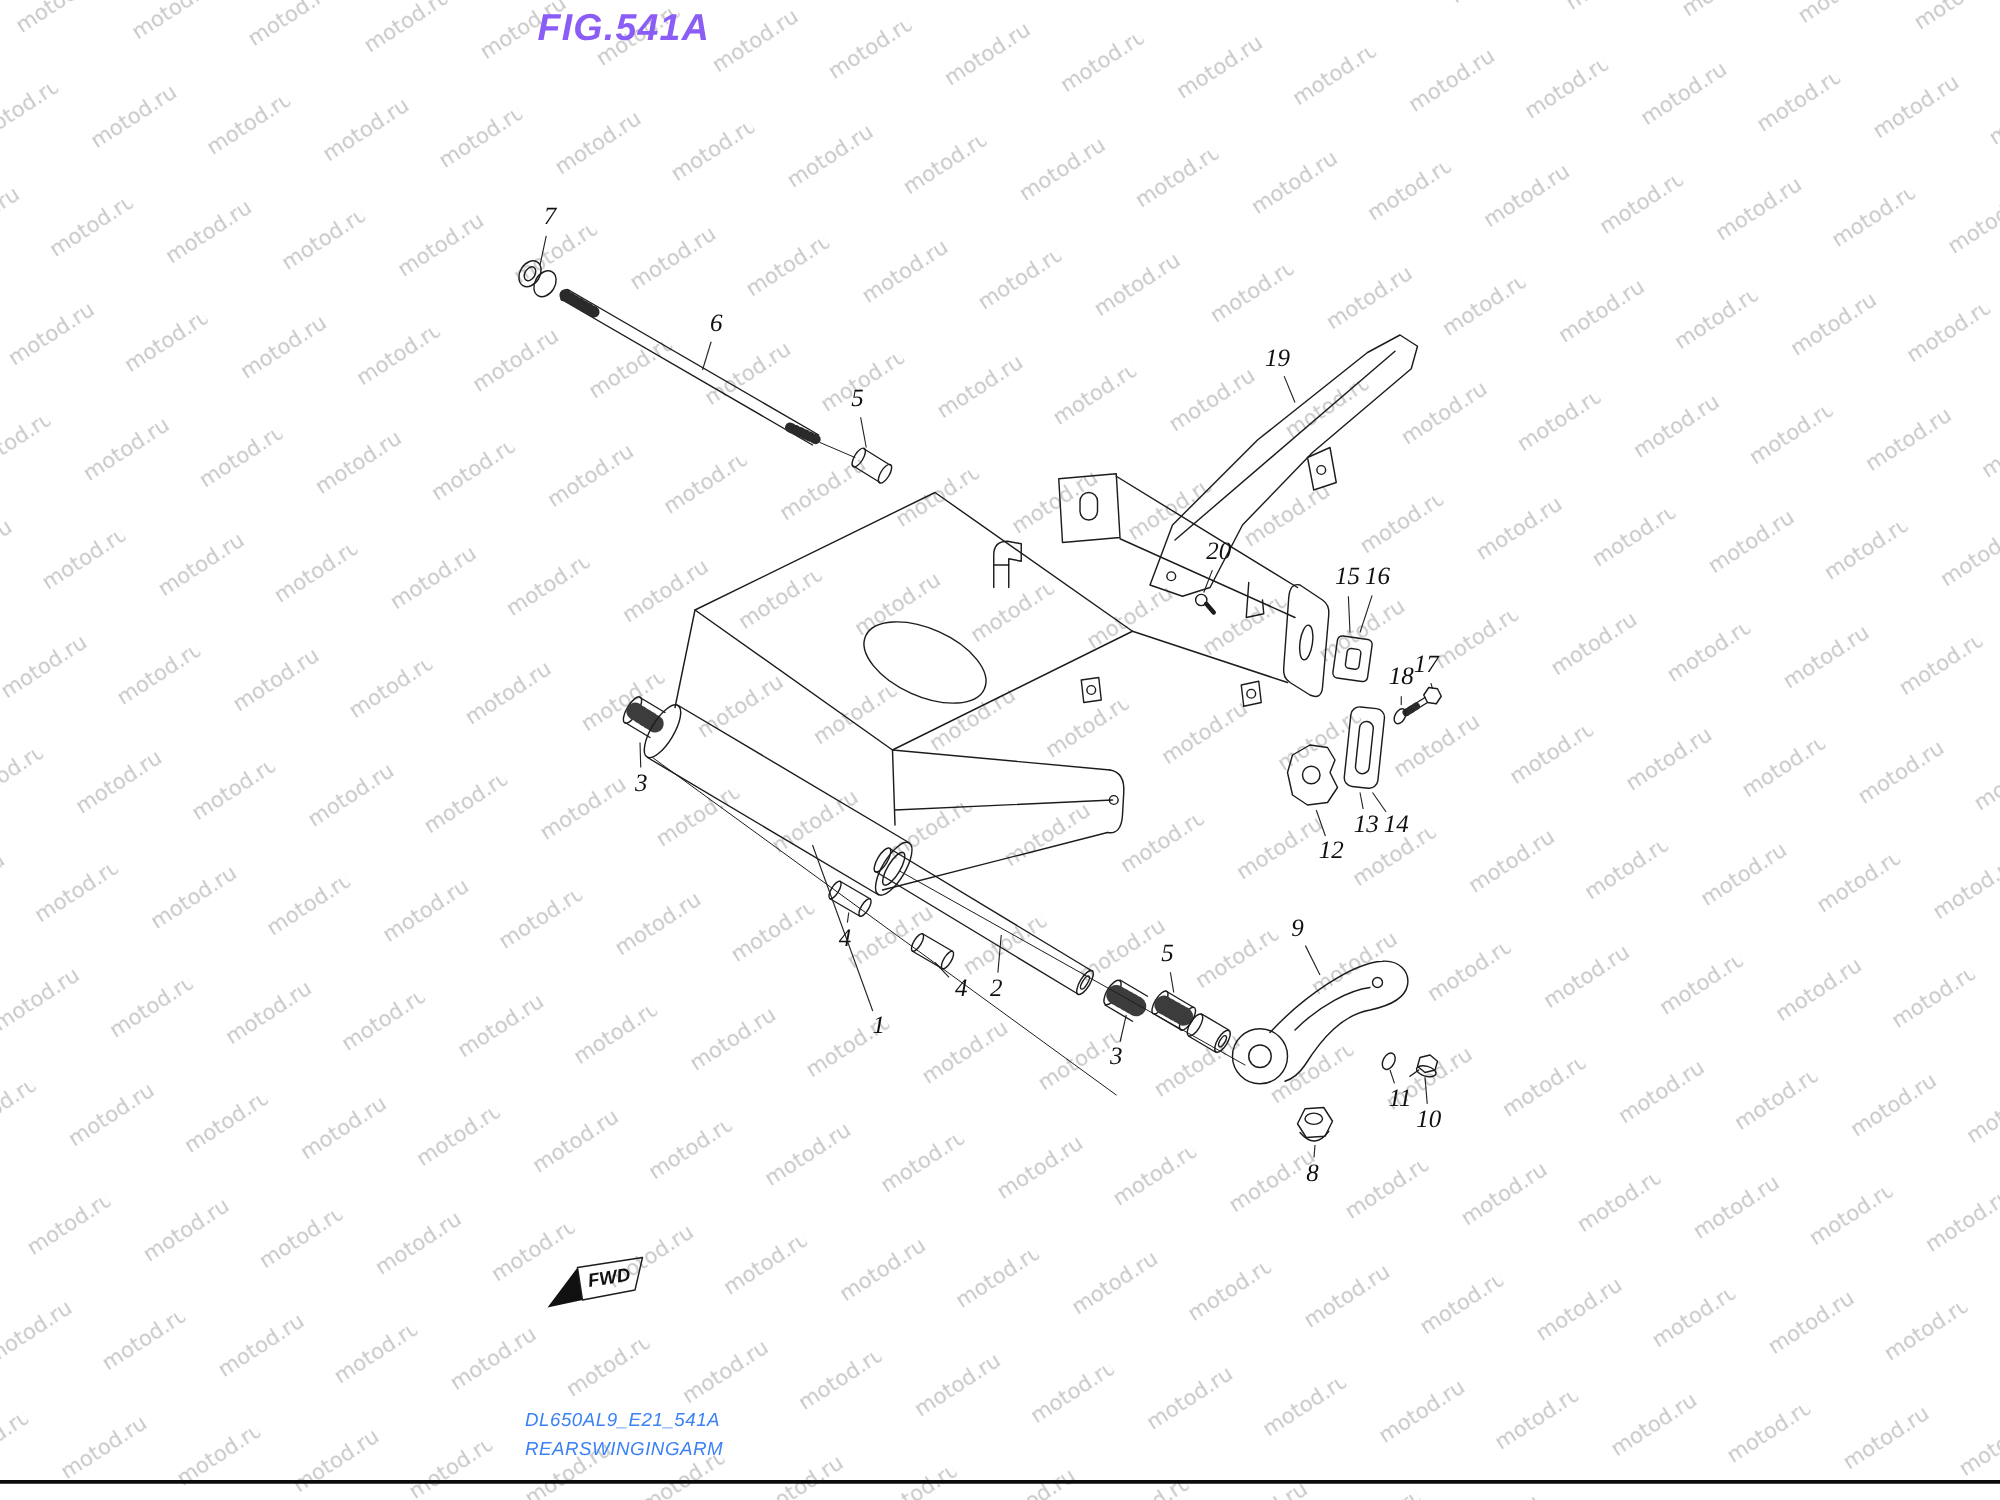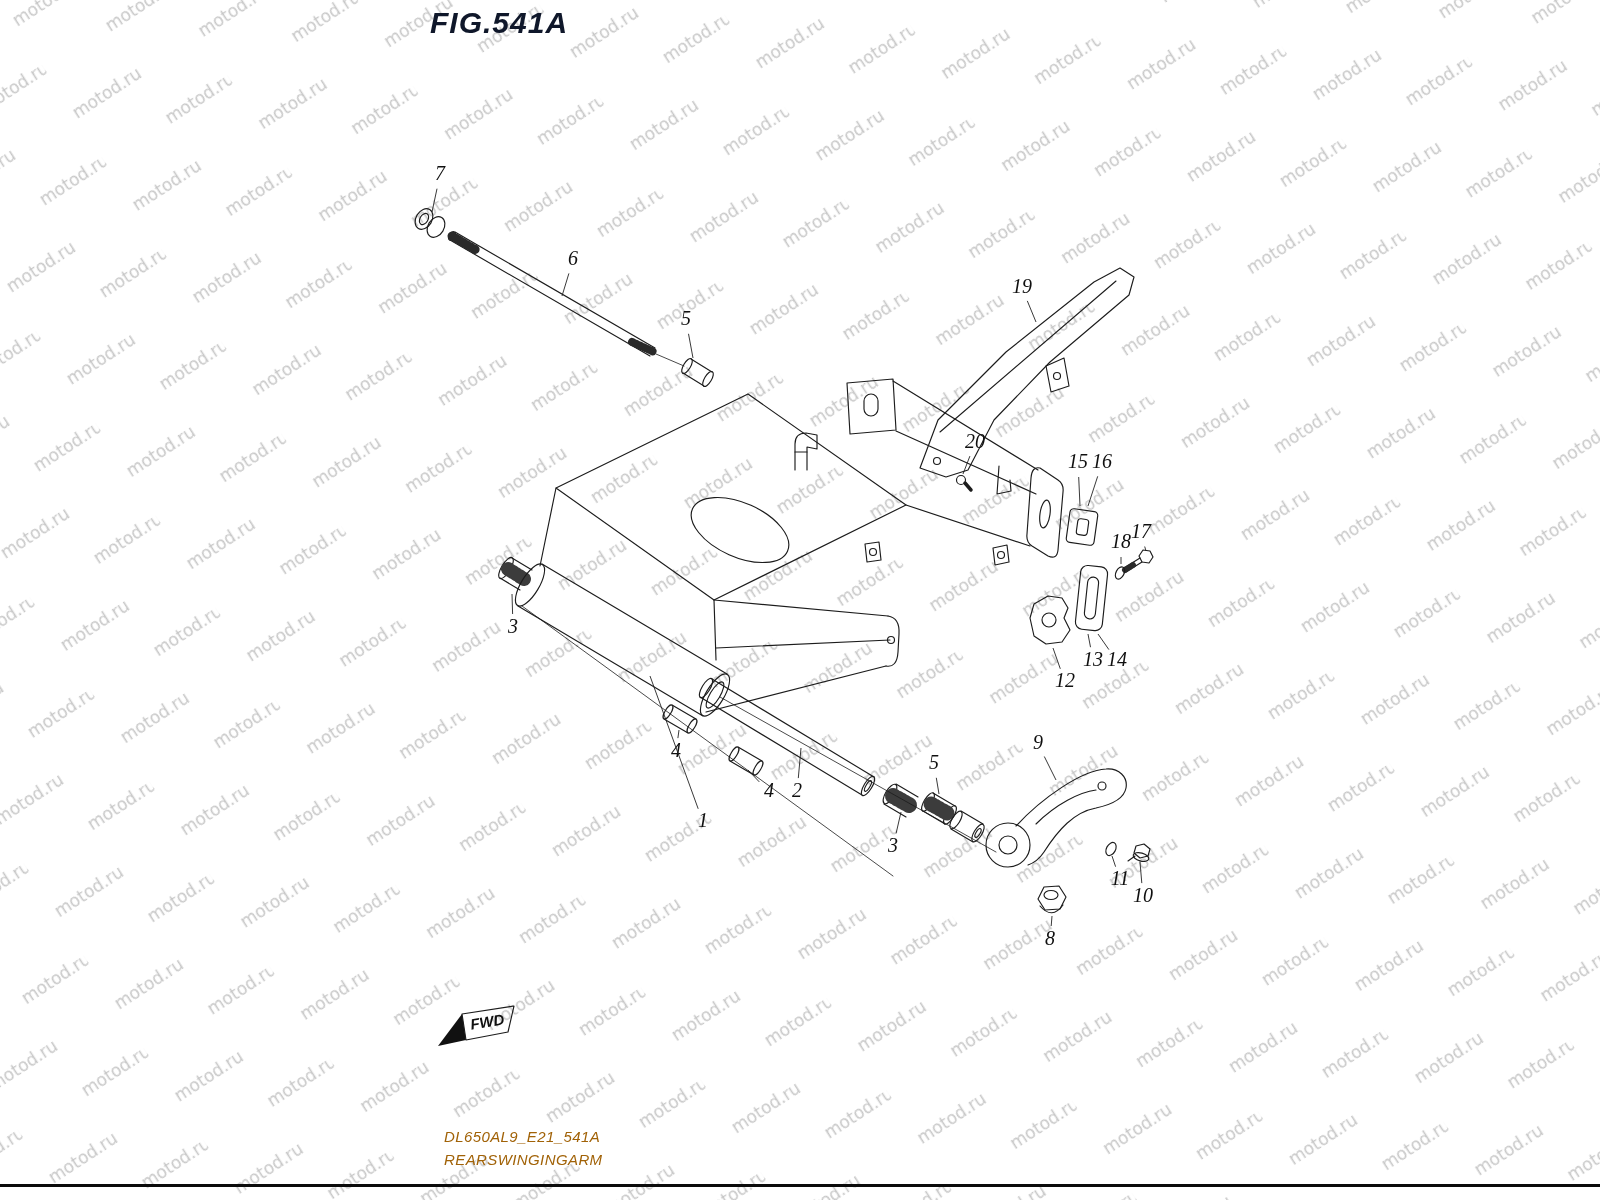--- a/index.html
+++ b/index.html
@@ -1,22 +1,22 @@
 <!DOCTYPE html>
 <html><head>
 <meta charset="utf-8">
 <style>
   body{margin:0;background:#fff}
   .page{position:relative;width:1600px;height:1200px;background:#ffffff;overflow:hidden;
         font-family:"Liberation Sans",sans-serif}
   .page > svg{position:absolute;left:0;top:0}
   .figure-title{position:absolute;left:430px;top:6px;
-        font:italic 600 30px "Liberation Sans",sans-serif;letter-spacing:1px;color:#0f172a}
-  .footer-line{position:absolute;left:444px;font:italic 15px "Liberation Sans",sans-serif;
-        color:#a16207;letter-spacing:.4px;white-space:nowrap}
+        font:italic 600 30px "Liberation Sans",sans-serif;letter-spacing:1px;color:#8b5cf6}
+  .footer-line{position:absolute;left:420px;font:italic 15px "Liberation Sans",sans-serif;
+        color:#3b82f6;letter-spacing:.4px;white-space:nowrap}
   .footer-line.l1{top:1128px}
   .footer-line.l2{top:1151px}
   .bottom-rule{position:absolute;left:0;top:1184px;width:1600px;height:3px;background:#0b0b0b}
   .wm{font:17px "DejaVu Sans",sans-serif;fill:#c7c7c7}
   .ln{fill:none;stroke:#1c1c1c;stroke-width:1.15;stroke-linecap:round;stroke-linejoin:round}
   .thin{stroke-width:.8}
   .thread{fill:none;stroke:#2a2a2a;stroke-dasharray:1.6 2.6}
   .rib{fill:none;stroke:#3c3c3c;stroke-dasharray:1.8 2.6}
   .callout{font:italic 20px "Liberation Serif",serif;fill:#101010;
         text-anchor:middle;dominant-baseline:middle}

